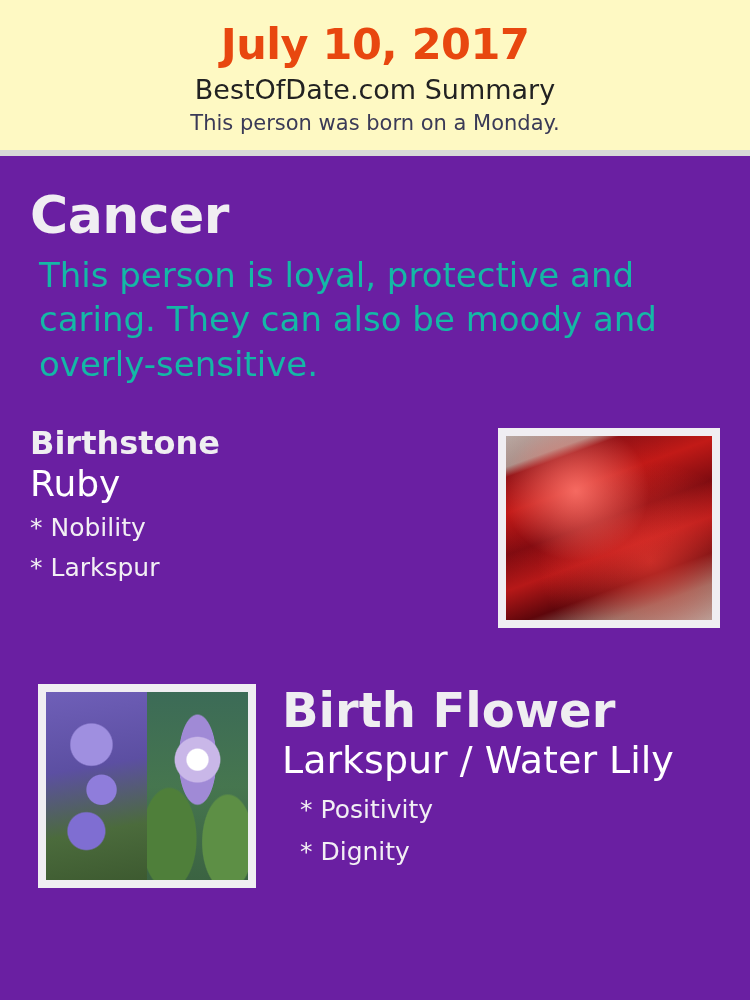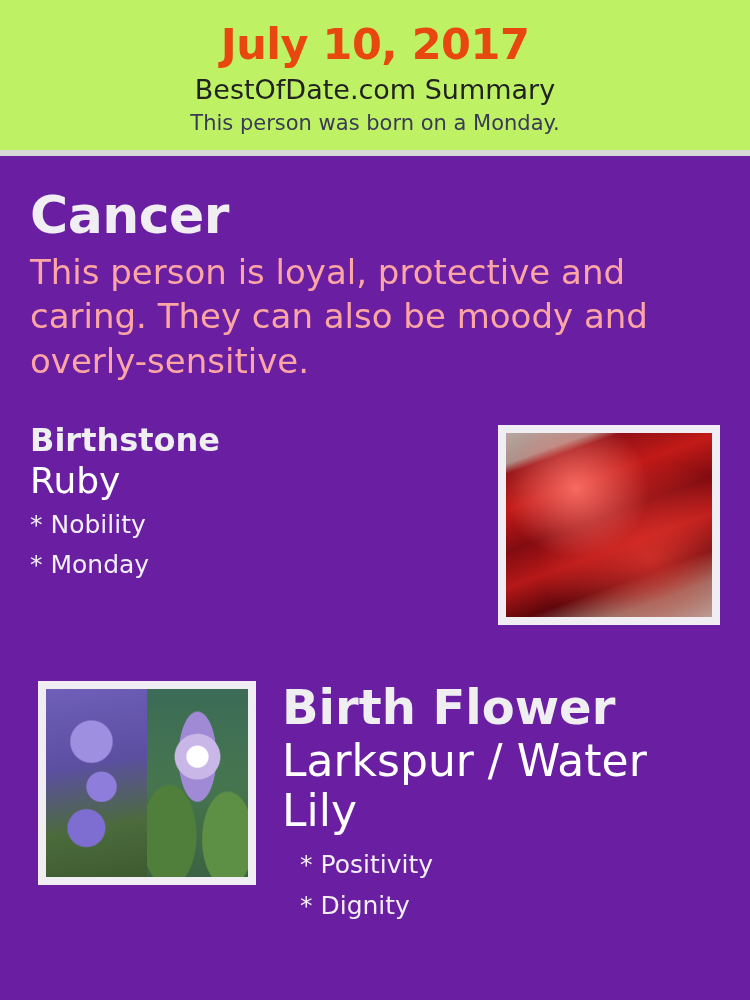--- a/index.html
+++ b/index.html
@@ -16,21 +16,21 @@
   .page {
     width: 750px;
     height: 1000px;
     position: relative;
     background: #ffffff;
     box-sizing: border-box;
   }
 
   
   .header {
-    background: #bef264;
+    background: #fef9c3;
     width: 100%;
     padding: 22px 0 14px 0;
     text-align: center;
     box-sizing: border-box;
   }
   .header-date {
     color: #e8470f;
     font-size: 43px;
     font-weight: bold;
     line-height: 1.05;
@@ -70,23 +70,23 @@
   .sign-title {
     font-size: 52px;
     font-weight: bold;
     color: #f0eef2;
     margin: 0 0 6px 0;
     line-height: 1.1;
     letter-spacing: -0.5px;
   }
   .sign-desc {
     font-size: 34px;
-    color: #fca5a5;
+    color: #14b8a6;
     line-height: 1.3;
-    margin: 0;
+    margin: 9px;
     max-width: 640px;
   }
 
   
   .stone-block {
     position: relative;
     margin-top: 40px;
     min-height: 230px;
   }
   .stone-text {
@@ -190,21 +190,21 @@
     text-align: left;
   }
   .flower-title {
     font-size: 48px;
     font-weight: bold;
     color: #efeef1;
     margin: 12px 0 2px 0;
     line-height: 1.1;
   }
   .flower-sub {
-    font-size: 44px;
+    font-size: 38px;
     color: #ffffff;
     margin: 0 0 14px 0;
     line-height: 1.15;
   }
   .flower-trait {
     font-size: 25px;
     color: #f2eff4;
     margin: 0 0 14px 18px;
     line-height: 1.1;
   }
@@ -224,21 +224,21 @@
   <div class="panel">
 
     <div class="sign-title">Cancer</div>
     <div class="sign-desc">This person is loyal, protective and caring. They can also be moody and overly-sensitive.</div>
 
     <div class="stone-block">
       <div class="stone-text">
         <div class="block-title">Birthstone</div>
         <div class="block-sub">Ruby</div>
         <div class="trait">* Nobility</div>
-        <div class="trait">* Monday</div>
+        <div class="trait">* Larkspur</div>
       </div>
       <div class="stone-photo">
         <div class="stone-img"></div>
       </div>
     </div>
 
     <div class="flower-block">
       <div class="flower-photo">
         <div class="flower-img">
           <div class="flower-left"></div>

